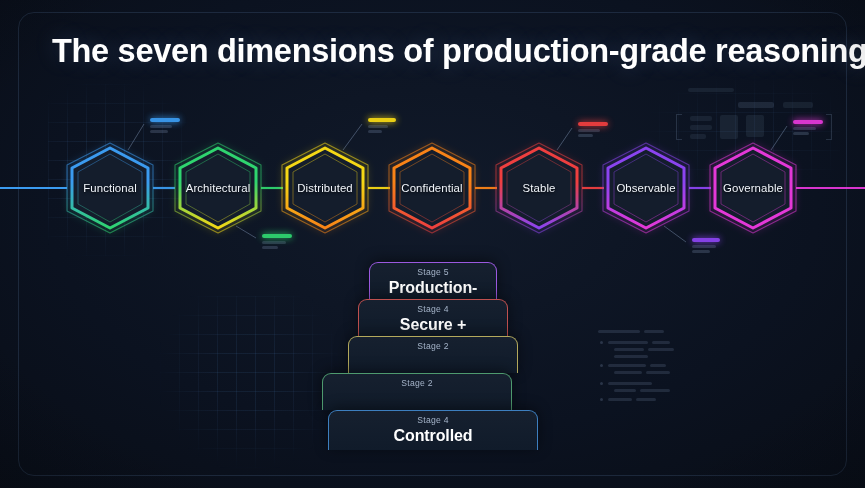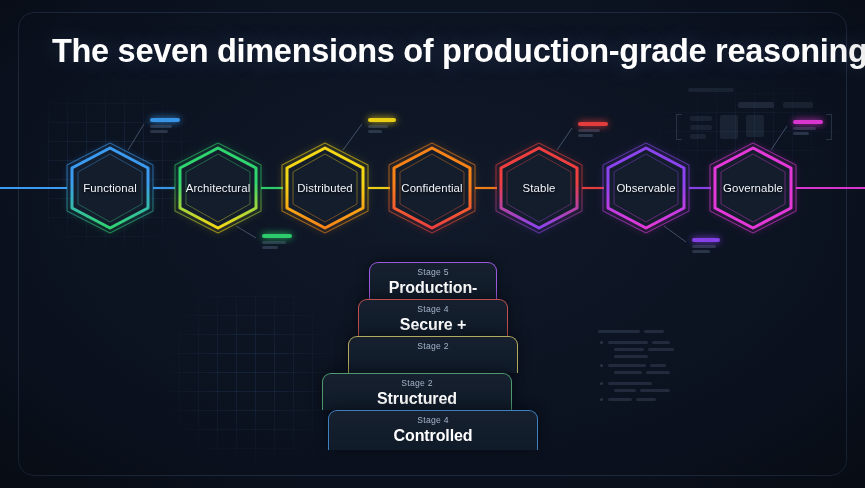--- a/index.html
+++ b/index.html
@@ -315,21 +315,20 @@
       </div>
       <div class="stage" style="left: 358px; width: 150px; top: 37px; height: 37px; border-color: rgb(192, 80, 79); z-index: 2;">
         <div class="num">Stage 4</div>
         <div class="nm">Secure + Distributed</div>
       </div>
       <div class="stage" style="left: 348px; width: 170px; top: 74px; height: 37px; border-color: rgb(179, 169, 92); z-index: 3;">
         <div class="num">Stage 2</div>
       </div>
       <div class="stage" style="left: 322px; width: 190px; top: 111px; height: 37px; border-color: rgb(78, 154, 110); z-index: 4;">
         <div class="num">Stage 2</div>
-        <div class="nm">Structured</div>
       </div>
       <div class="stage" style="left: 328px; width: 210px; top: 148px; height: 40px; border-color: rgb(61, 127, 191); z-index: 5;">
         <div class="num">Stage 4</div>
         <div class="nm">Controlled</div>
       </div>
     </div>
 
   <div class="vig"></div>
 </div>
 

